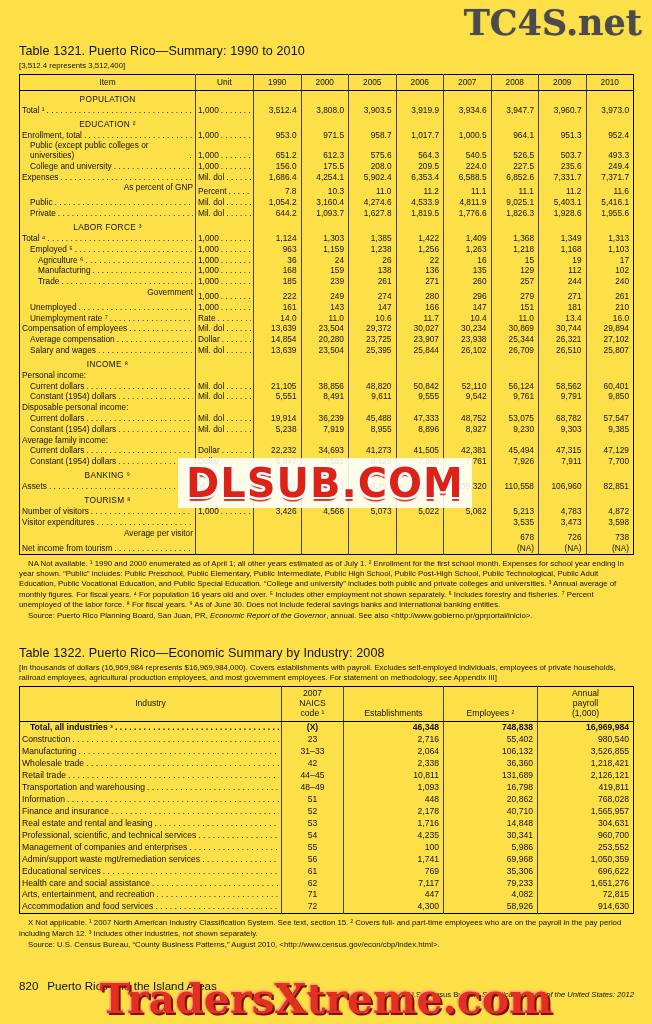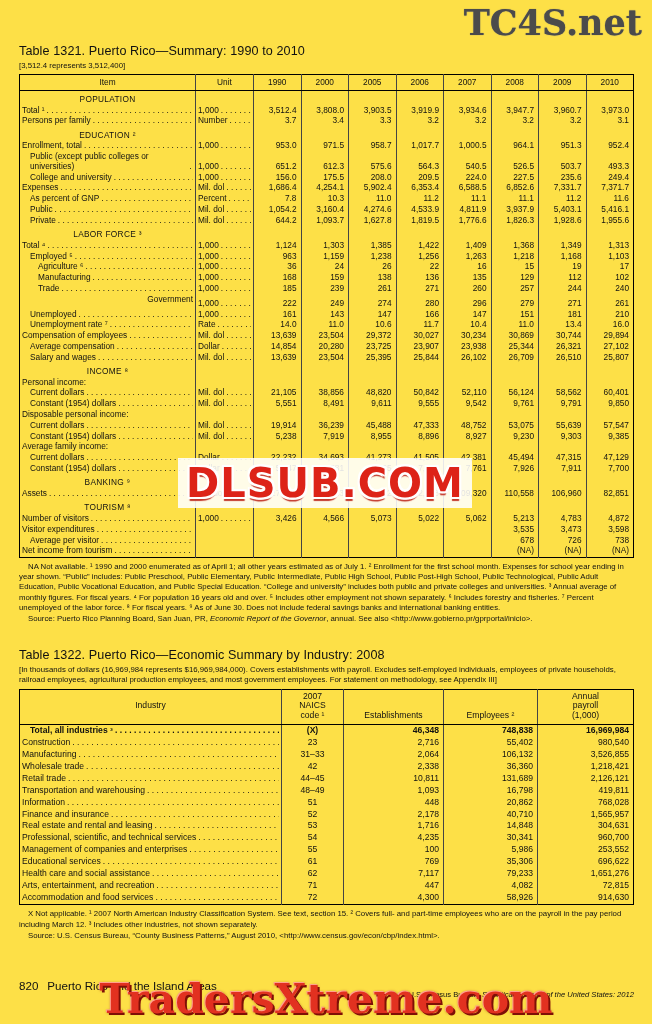--- a/index.html
+++ b/index.html
@@ -142,42 +142,20 @@
             <td class="c-year num">3,512.4</td>
             <td class="c-year num">3,808.0</td>
             <td class="c-year num">3,903.5</td>
             <td class="c-year num">3,919.9</td>
             <td class="c-year num">3,934.6</td>
             <td class="c-year num">3,947.7</td>
             <td class="c-year num">3,960.7</td>
             <td class="c-year num">3,973.0</td>
           </tr>
           <tr>
-            <td class="c-item">
-              <div class="cf">
-                <span class="lbl">Persons per family</span>
-                <span class="leader"></span>
-              </div>
-            </td>
-            <td class="c-unit">
-              <div class="cf">
-                <span class="lbl">Number</span>
-                <span class="leader"></span>
-              </div>
-            </td>
-            <td class="c-year num">3.7</td>
-            <td class="c-year num">3.4</td>
-            <td class="c-year num">3.3</td>
-            <td class="c-year num">3.2</td>
-            <td class="c-year num">3.2</td>
-            <td class="c-year num">3.2</td>
-            <td class="c-year num">3.2</td>
-            <td class="c-year num">3.1</td>
-          </tr>
-          <tr>
             <td class="c-item section">EDUCATION ²</td>
             <td class="c-unit"></td>
             <td class="c-year num"></td>
             <td class="c-year num"></td>
             <td class="c-year num"></td>
             <td class="c-year num"></td>
             <td class="c-year num"></td>
             <td class="c-year num"></td>
             <td class="c-year num"></td>
             <td class="c-year num"></td>
@@ -265,21 +243,21 @@
             <td class="c-year num">4,254.1</td>
             <td class="c-year num">5,902.4</td>
             <td class="c-year num">6,353.4</td>
             <td class="c-year num">6,588.5</td>
             <td class="c-year num">6,852.6</td>
             <td class="c-year num">7,331.7</td>
             <td class="c-year num">7,371.7</td>
           </tr>
           <tr>
             <td class="c-item">
-              <div class="cf" style="padding-left: 8px;">
+              <div class="cf" style="padding-left: 8px; flex-direction: column;">
                 <span class="lbl">As percent of GNP</span>
                 <span class="leader"></span>
               </div>
             </td>
             <td class="c-unit">
               <div class="cf">
                 <span class="lbl">Percent</span>
                 <span class="leader"></span>
               </div>
             </td>
@@ -303,21 +281,21 @@
               <div class="cf">
                 <span class="lbl">Mil. dol</span>
                 <span class="leader"></span>
               </div>
             </td>
             <td class="c-year num">1,054.2</td>
             <td class="c-year num">3,160.4</td>
             <td class="c-year num">4,274.6</td>
             <td class="c-year num">4,533.9</td>
             <td class="c-year num">4,811.9</td>
-            <td class="c-year num">3,937.9</td>
+            <td class="c-year num">9,025.1</td>
             <td class="c-year num">5,403.1</td>
             <td class="c-year num">5,416.1</td>
           </tr>
           <tr>
             <td class="c-item">
               <div class="cf" style="padding-left: 8px;">
                 <span class="lbl">Private</span>
                 <span class="leader"></span>
               </div>
             </td>
@@ -690,21 +668,21 @@
                 <span class="lbl">Mil. dol</span>
                 <span class="leader"></span>
               </div>
             </td>
             <td class="c-year num">19,914</td>
             <td class="c-year num">36,239</td>
             <td class="c-year num">45,488</td>
             <td class="c-year num">47,333</td>
             <td class="c-year num">48,752</td>
             <td class="c-year num">53,075</td>
-            <td class="c-year num">55,639</td>
+            <td class="c-year num">68,782</td>
             <td class="c-year num">57,547</td>
           </tr>
           <tr>
             <td class="c-item">
               <div class="cf" style="padding-left: 8px;">
                 <span class="lbl">Constant (1954) dollars</span>
                 <span class="leader"></span>
               </div>
             </td>
             <td class="c-unit">
@@ -862,21 +840,21 @@
             <td class="c-year num"></td>
             <td class="c-year num"></td>
             <td class="c-year num"></td>
             <td class="c-year num"></td>
             <td class="c-year num">3,535</td>
             <td class="c-year num">3,473</td>
             <td class="c-year num">3,598</td>
           </tr>
           <tr>
             <td class="c-item">
-              <div class="cf" style="padding-left: 8px;">
+              <div class="cf" style="padding-left: 8px; flex-direction: column;">
                 <span class="lbl">Average per visitor</span>
                 <span class="leader"></span>
               </div>
             </td>
             <td class="c-unit"></td>
             <td class="c-year num"></td>
             <td class="c-year num"></td>
             <td class="c-year num"></td>
             <td class="c-year num"></td>
             <td class="c-year num"></td>
@@ -1062,20 +1040,32 @@
               </div>
             </td>
             <td class="c-code ctr">55</td>
             <td class="num">100</td>
             <td class="num">5,986</td>
             <td class="num">253,552</td>
           </tr>
           <tr>
             <td class="c-ind">
               <div class="cf">
+                <span class="lbl">Admin/support waste mgt/remediation services</span>
+                <span class="leader"></span>
+              </div>
+            </td>
+            <td class="c-code ctr">56</td>
+            <td class="num">1,741</td>
+            <td class="num">69,968</td>
+            <td class="num">1,050,359</td>
+          </tr>
+          <tr>
+            <td class="c-ind">
+              <div class="cf">
                 <span class="lbl">Educational services</span>
                 <span class="leader"></span>
               </div>
             </td>
             <td class="c-code ctr">61</td>
             <td class="num">769</td>
             <td class="num">35,306</td>
             <td class="num">696,622</td>
           </tr>
           <tr>

